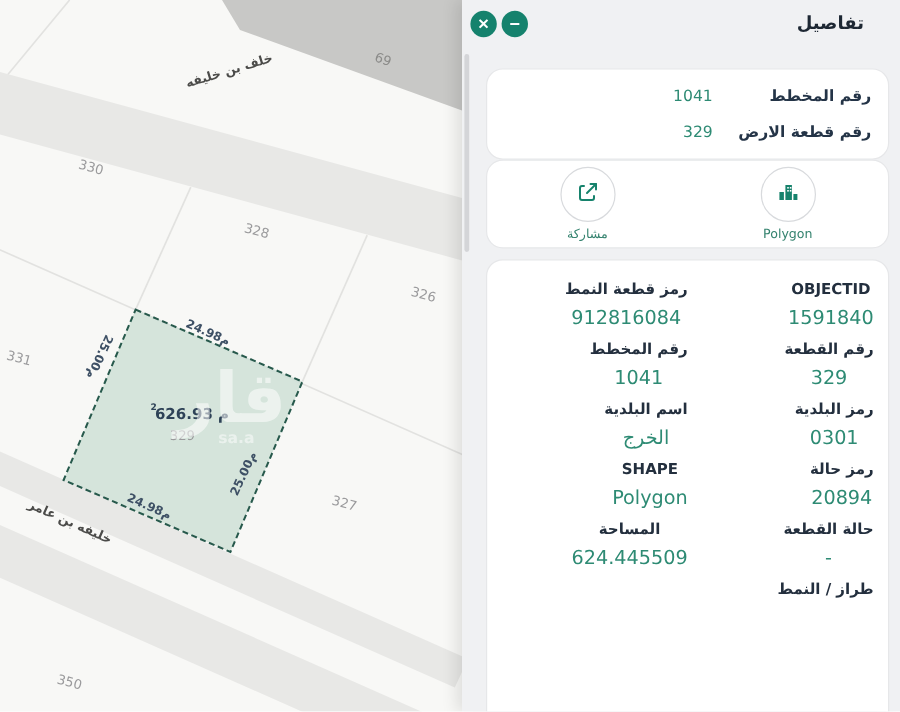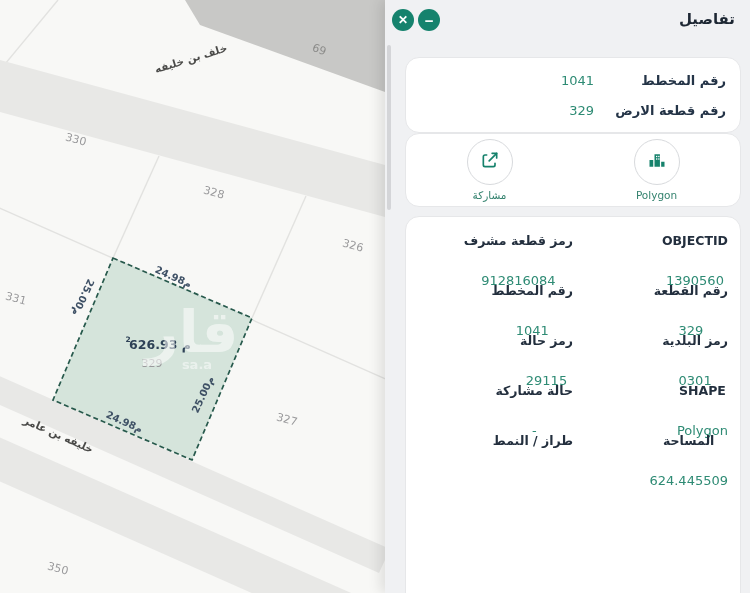--- a/index.html
+++ b/index.html
@@ -14,21 +14,21 @@
   text.pnum-dark{font-size:11px;fill:#8b8b89}
   text.dim{font-size:10px;font-weight:600;fill:#3e5065}
   text.area{font-size:12.5px;font-weight:700;fill:#2e4257}
   text.sup{font-size:7.5px;font-weight:700;fill:#2e4257}
   text.wm{font-size:58px;font-weight:700;fill:#ffffff;opacity:.55}
   text.wm-small{font-size:13px;font-weight:700;fill:#ffffff;opacity:.5}
 
   
   .panel{position:absolute;left:385px;top:0;width:365px;height:593px;background:#f0f1f3;
     direction:rtl;overflow:hidden;box-shadow:-5px 0 12px rgba(0,0,0,.10);}
-  .panel-title{position:absolute;top:10px;right:15px;font-size:15px;font-weight:700;color:#1d2733;}
+  .panel-title{position:absolute;top:10px;right:30px;font-size:15px;font-weight:700;color:#1d2733;}
   .circle-btn{position:absolute;width:22px;height:22px;border-radius:50%;background:#15826d;border:none;
     color:#fff;display:flex;align-items:center;justify-content:center;cursor:pointer;padding:0;}
   .btn-close{left:7px;top:9px;font-size:12px;font-weight:700;}
   .btn-min{left:33px;top:9px;font-size:15px;font-weight:700;}
   .scroll-thumb{position:absolute;left:2px;top:45px;width:4px;height:165px;border-radius:2px;background:#d4d5d8;}
 
   .card{position:absolute;left:20px;right:9px;background:#fff;border:1px solid #e6e7e9;border-radius:14px;}
   .card-summary{top:57px;padding:7px 14px;}
   .srow{display:flex;align-items:center;gap:14px;height:30px;}
   .slbl{width:118px;font-size:13px;font-weight:700;color:#243447;}
@@ -37,21 +37,21 @@
   .card-actions{top:133px;height:72px;display:flex;align-items:center;justify-content:space-around;}
   .action{display:flex;flex-direction:column;align-items:center;gap:4px;cursor:pointer;justify-content:center;}
   .action .ring{width:44px;height:44px;border-radius:50%;background:#fff;border:1.5px solid #d8dadd;
     display:flex;align-items:center;justify-content:center;}
   .action .alabel{font-size:10.5px;color:#35836f;}
 
   .card-details{top:216px;height:430px;padding:16px 12px 0 12px;
     display:grid;grid-template-columns:1fr 1fr;align-content:start;}
   .cell{height:50px;justify-self:start;text-align:center;max-width:160px;}
   .dlbl{font-size:12.5px;font-weight:700;color:#232f3e;white-space:nowrap;}
-  .dval{margin-top:25px;font-size:13px;color:#2e8b74;}
+  .dval{margin-top:7px;font-size:16px;color:#2e8b74;}
 </style>
 </head>
 <body>
 
 <div class="stage">
 
   <div class="map">
     <svg id="map-svg" width="385" height="593" viewBox="0 0 385 593" xmlns="http://www.w3.org/2000/svg">
 
       <rect x="0" y="0" width="385" height="593" fill="#f8f8f6"></rect>
@@ -137,48 +137,52 @@
                 <path d="M14.5 4H20v5.5"></path>
               </svg></span>
           </div>
                  <div class="alabel">مشاركة</div>
         </div>
       </div>
 
     <div class="card card-details" id="details">
         <div class="cell">
           <div class="dlbl">OBJECTID</div>
-          <div class="dval">1390560</div>
+          <div class="dval">1591840</div>
         </div>
         <div class="cell">
-          <div class="dlbl">رمز قطعة مشرف</div>
+          <div class="dlbl">رمز قطعة النمط</div>
           <div class="dval">912816084</div>
         </div>
         <div class="cell">
           <div class="dlbl">رقم القطعة</div>
           <div class="dval">329</div>
         </div>
         <div class="cell">
           <div class="dlbl">رقم المخطط</div>
           <div class="dval">1041</div>
         </div>
         <div class="cell">
           <div class="dlbl">رمز البلدية</div>
           <div class="dval">0301</div>
         </div>
         <div class="cell">
+          <div class="dlbl">اسم البلدية</div>
+          <div class="dval">الخرج</div>
+        </div>
+        <div class="cell">
           <div class="dlbl">رمز حالة</div>
-          <div class="dval">29115</div>
+          <div class="dval">20894</div>
         </div>
         <div class="cell">
           <div class="dlbl">SHAPE</div>
           <div class="dval">Polygon</div>
         </div>
         <div class="cell">
-          <div class="dlbl">حالة مشاركة</div>
+          <div class="dlbl">حالة القطعة</div>
           <div class="dval">-</div>
         </div>
         <div class="cell">
           <div class="dlbl">المساحة</div>
           <div class="dval">624.445509</div>
         </div>
         <div class="cell">
           <div class="dlbl">طراز / النمط</div>
         </div>
       </div>

